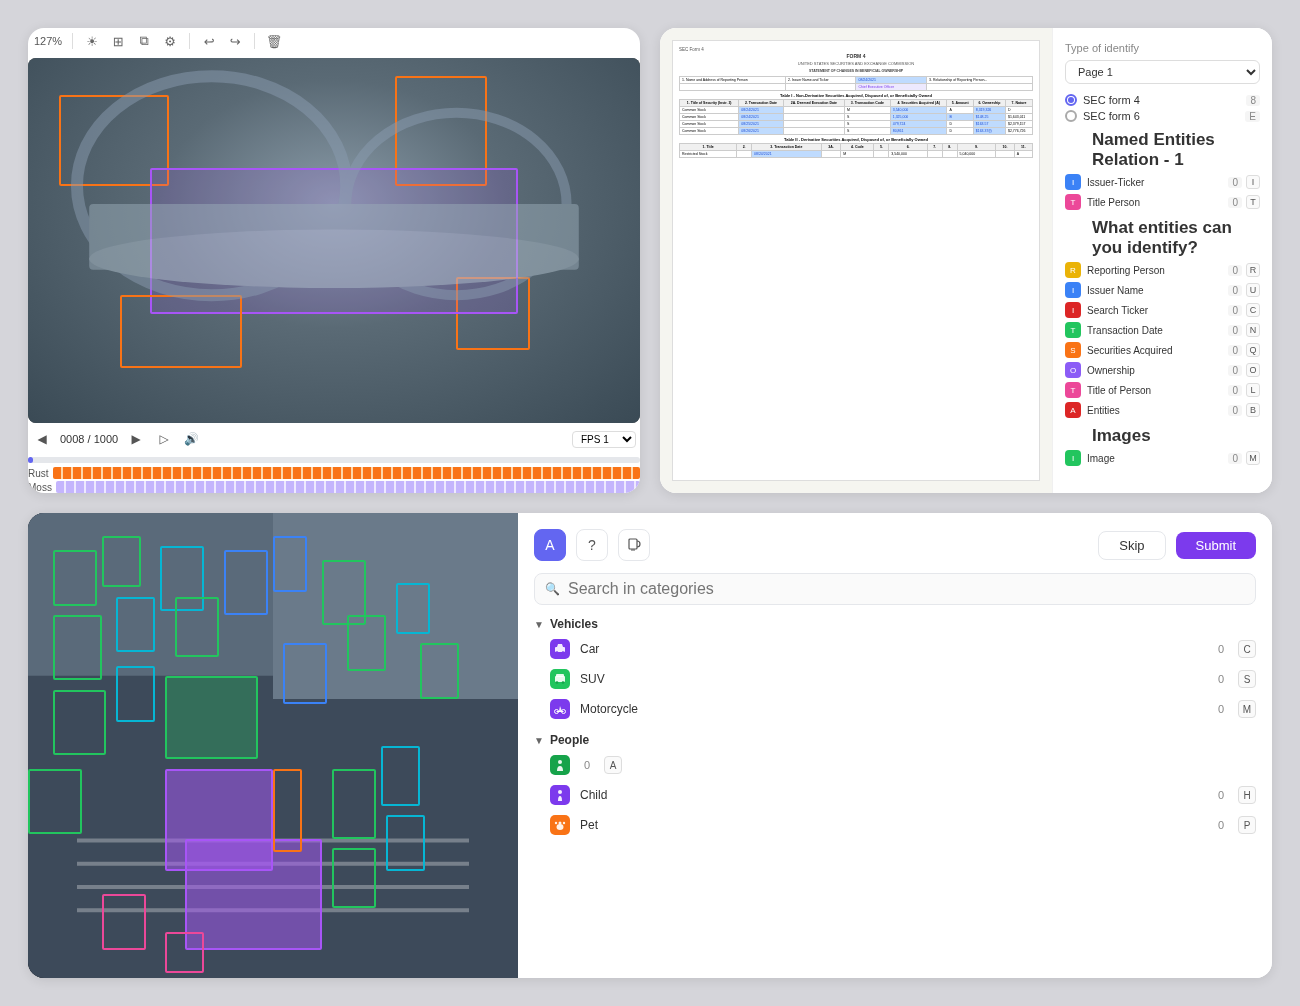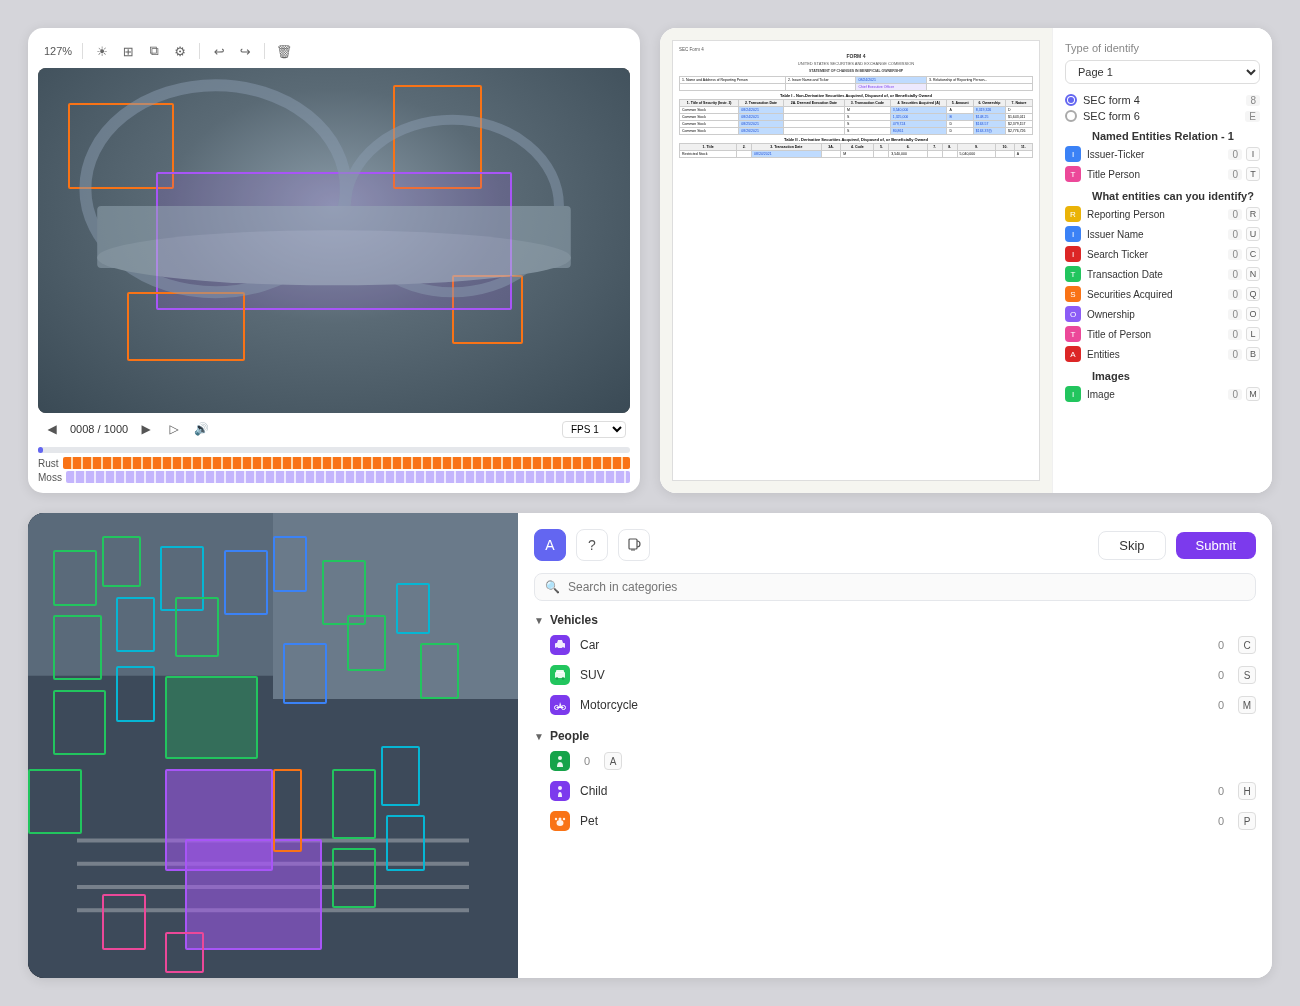--- a/index.html
+++ b/index.html
@@ -29,22 +29,20 @@
       overflow: hidden;
       box-shadow: 0 2px 12px rgba(0,0,0,0.10);
     }
 
     
     .video-panel {
       grid-column: 1;
       grid-row: 1;
       display: flex;
       flex-direction: column;
-      padding: 10px;
-      border-radius: 15px;
     }
 
     .video-toolbar {
       display: flex;
       align-items: center;
       gap: 8px;
       padding: 4px 6px 8px 6px;
     }
 
     .toolbar-zoom {
@@ -326,21 +324,21 @@
     .radio-count {
       margin-left: auto;
       font-size: 10px;
       color: #888;
       background: #f5f5f5;
       border-radius: 3px;
       padding: 0 4px;
     }
 
     .section-title-sm {
-      font-size: 11px;
+      font-size: 17px;
       font-weight: 600;
       color: #333;
       margin: 8px 0 4px 0;
       padding-left: 27px;
     }
 
     .entity-item {
       display: flex;
       align-items: center;
       gap: 6px;
@@ -495,21 +493,21 @@
       gap: 8px;
       padding: 6px 10px;
       border: 1px solid #e5e7eb;
       border-radius: 8px;
       background: #fafafa;
     }
 
     .search-input {
       border: none;
       background: transparent;
-      font-size: 12px;
+      font-size: 16px;
       color: #14532d;
       outline: none;
       width: 100%;
     }
 
     .search-icon-sym {
       color: #aaa;
       font-size: 12px;
     }
 

